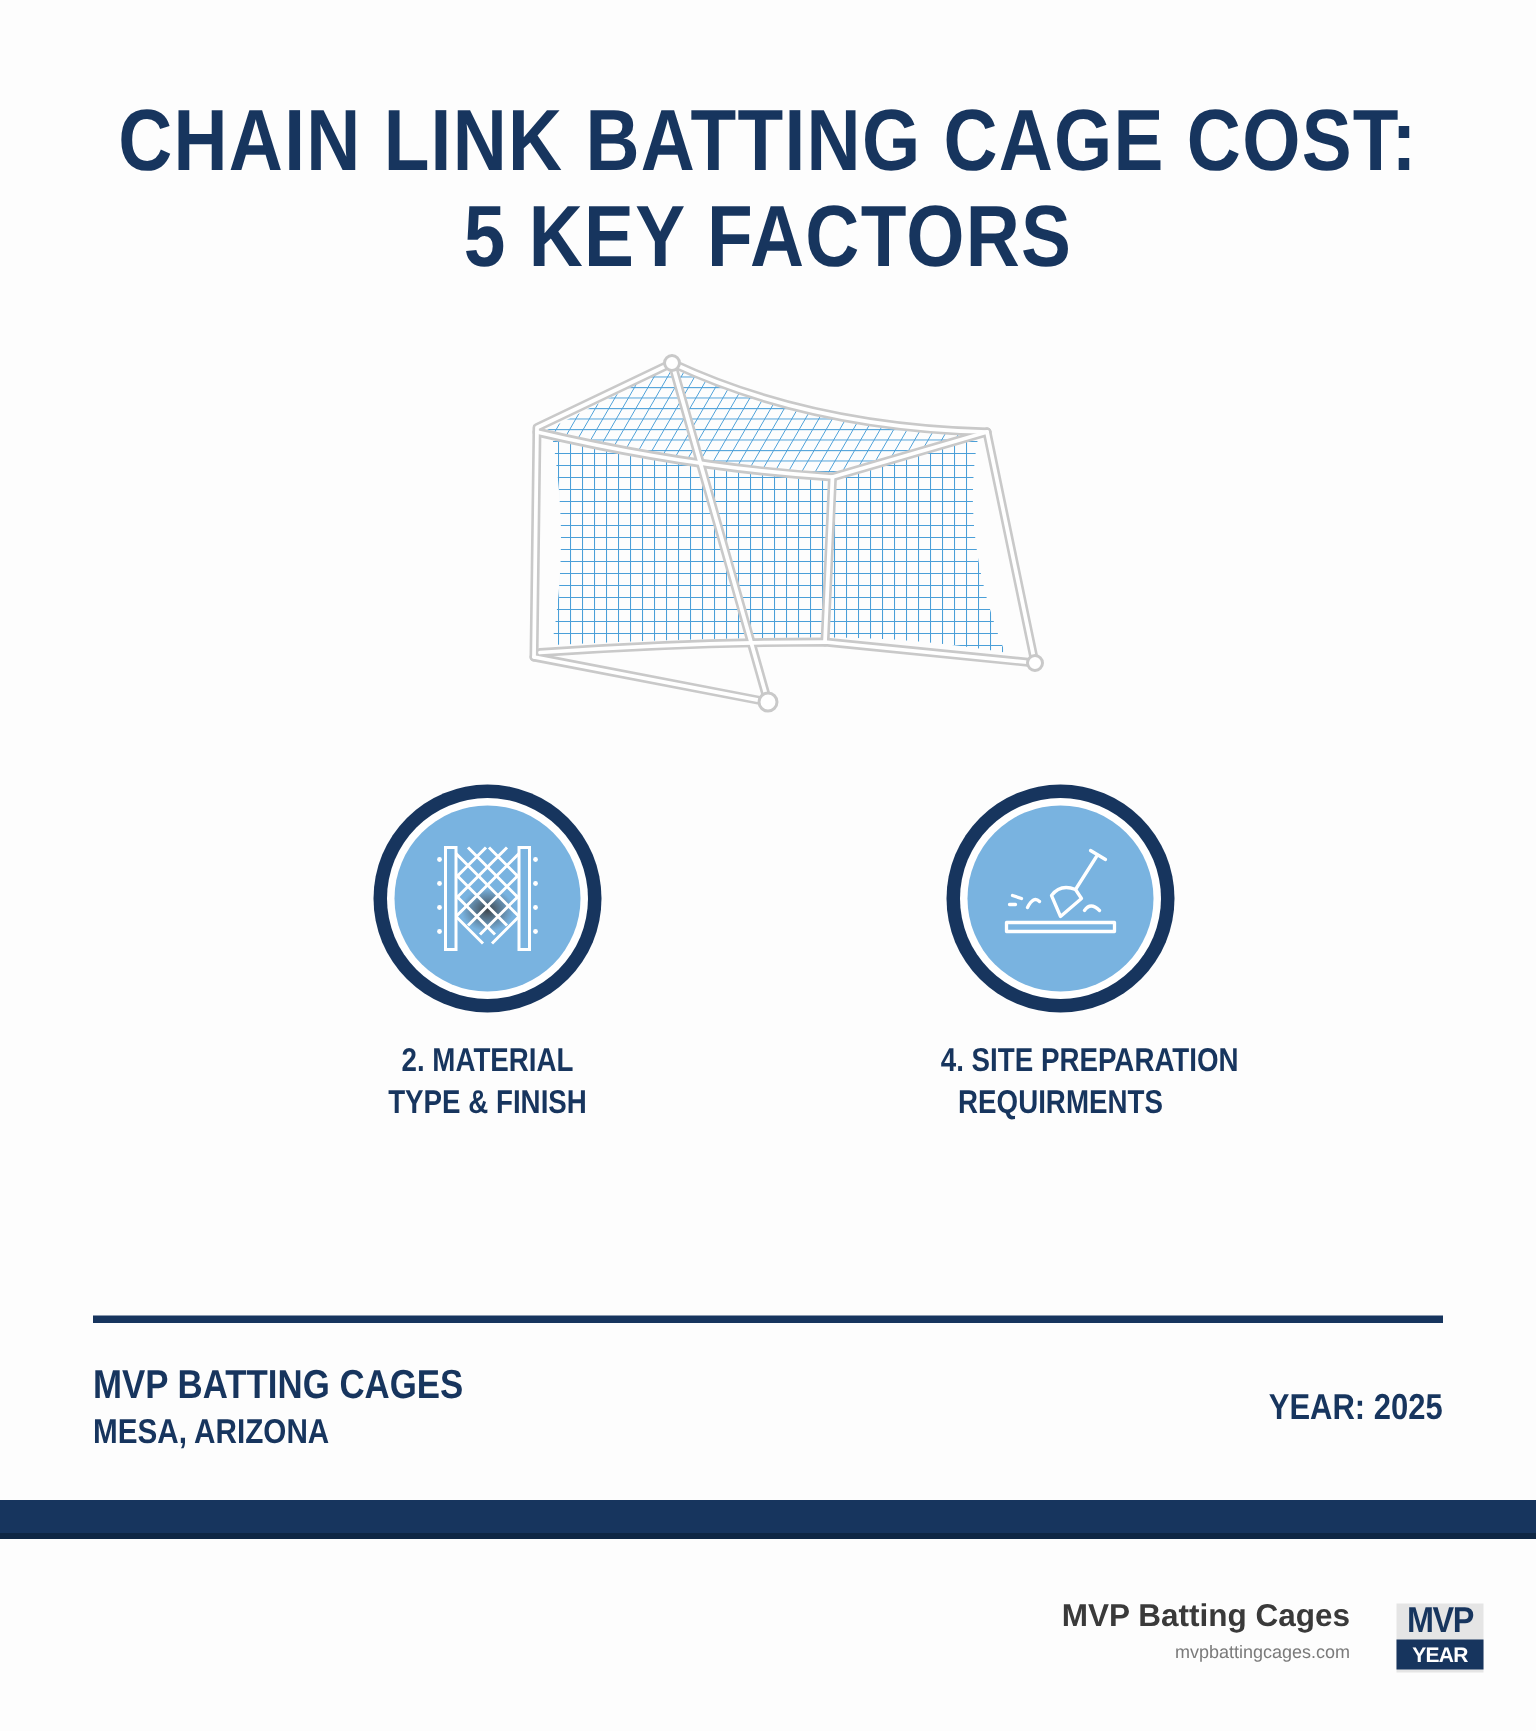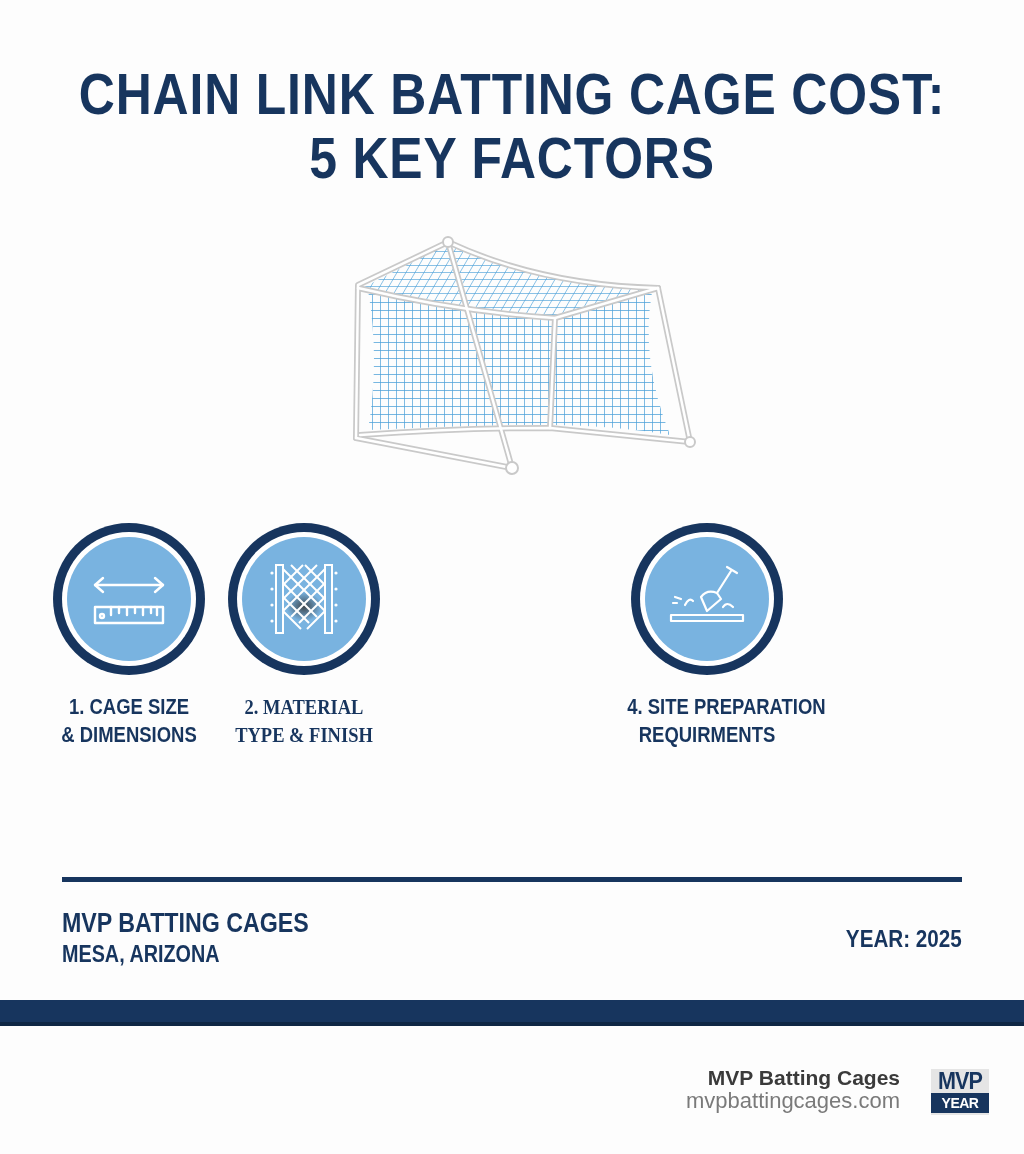--- a/index.html
+++ b/index.html
@@ -42,21 +42,21 @@
   .rule { position:absolute; left:62px; top:877px; width:900px; height:5px; background:#17355e; }
   .org { position:absolute; left:62px; top:907px; font-weight:bold; color:#17355e;
     transform:scaleX(0.86); transform-origin:left top; }
   .org .name { font-size:27px; line-height:32px; white-space:nowrap; }
   .org .loc { font-size:23px; line-height:30px; white-space:nowrap; }
   .year { position:absolute; right:62px; top:925px; font-weight:bold; font-size:24px; color:#17355e;
     transform:scaleX(0.86); transform-origin:right top; white-space:nowrap; }
   .band { position:absolute; left:0; top:1000px; width:1024px; height:22px; background:#17355e; border-bottom:4px solid #0f2744; }
   .brand { position:absolute; right:124px; top:1066px; text-align:right; }
   .brand .bname { font-weight:bold; font-size:21px; color:#3a3a3a; line-height:24px; }
-  .brand .burl { font-size:22px; color:#7a7a7a; line-height:22px; }
+  .brand .burl { font-size:12px; color:#7a7a7a; line-height:22px; }
   .logo { position:absolute; left:931px; top:1069px; width:58px; height:46px; background:#e5e5e5; }
   .logo .mvp { font-weight:bold; font-size:24px; line-height:24px; color:#17355e; letter-spacing:-1px; text-align:center; transform:scaleX(0.9); }
   .logo .cages { background:#17355e; color:#fff; font-weight:bold; font-size:14px; line-height:20px; text-align:center; letter-spacing:-0.5px; }
 </style>
 </head>
 <body>
 
 <div class="title">
   <span>CHAIN LINK BATTING CAGE COST:</span>
   <span>5 KEY FACTORS</span>
@@ -100,44 +100,22 @@
       <path d="M318 58 L350 212"></path>
     </g>
     <circle cx="108" cy="12" r="5" fill="#fff" stroke="#c9c9c9" stroke-width="2"></circle>
     <circle cx="172" cy="238" r="6" fill="#fff" stroke="#c9c9c9" stroke-width="2"></circle>
     <circle cx="350" cy="212" r="5" fill="#fff" stroke="#c9c9c9" stroke-width="2"></circle>
   </svg>
 </div>
 
 <div class="factors">
 
-  <div class="factor" style="left:34px;">
-    <div class="circle">
-      <div class="ring"></div>
-      <div class="fill">
-        <svg viewBox="0 0 80 80">
-          <g stroke="#fff" stroke-width="2.4" fill="none" stroke-linecap="round" stroke-linejoin="round">
-            <path d="M6 26 H74"></path>
-              <path d="M14 19 L6 26 L14 33"></path>
-              <path d="M66 19 L74 26 L66 33"></path>
-            <rect x="6" y="48" width="68" height="16"></rect>
-            <circle cx="13" cy="57" r="2"></circle>
-            <path d="M22 48 V56 M30 48 V54 M38 48 V56 M46 48 V54 M54 48 V56 M62 48 V54 M68 48 V56"></path>
-          </g>
-        </svg>
-      </div>
-    </div>
-    <div class="flabel">
-      <span>1. CAGE SIZE</span>
-        <span>&amp; DIMENSIONS</span>
-        <span></span>
-    </div>
-  </div>
 
-  <div class="factor" style="left:209px;font-family:Liberation Serif, serif;">
+  <div class="factor" style="left:230px;">
     <div class="circle">
       <div class="ring"></div>
       <div class="fill">
         <svg viewBox="0 0 80 80">
           <defs>
             <radialGradient id="shade" cx="0.5" cy="0.6" r="0.4">
               <stop offset="0" stop-color="#333" stop-opacity="0.85"></stop>
               <stop offset="1" stop-color="#333" stop-opacity="0"></stop>
             </radialGradient>
           </defs>

